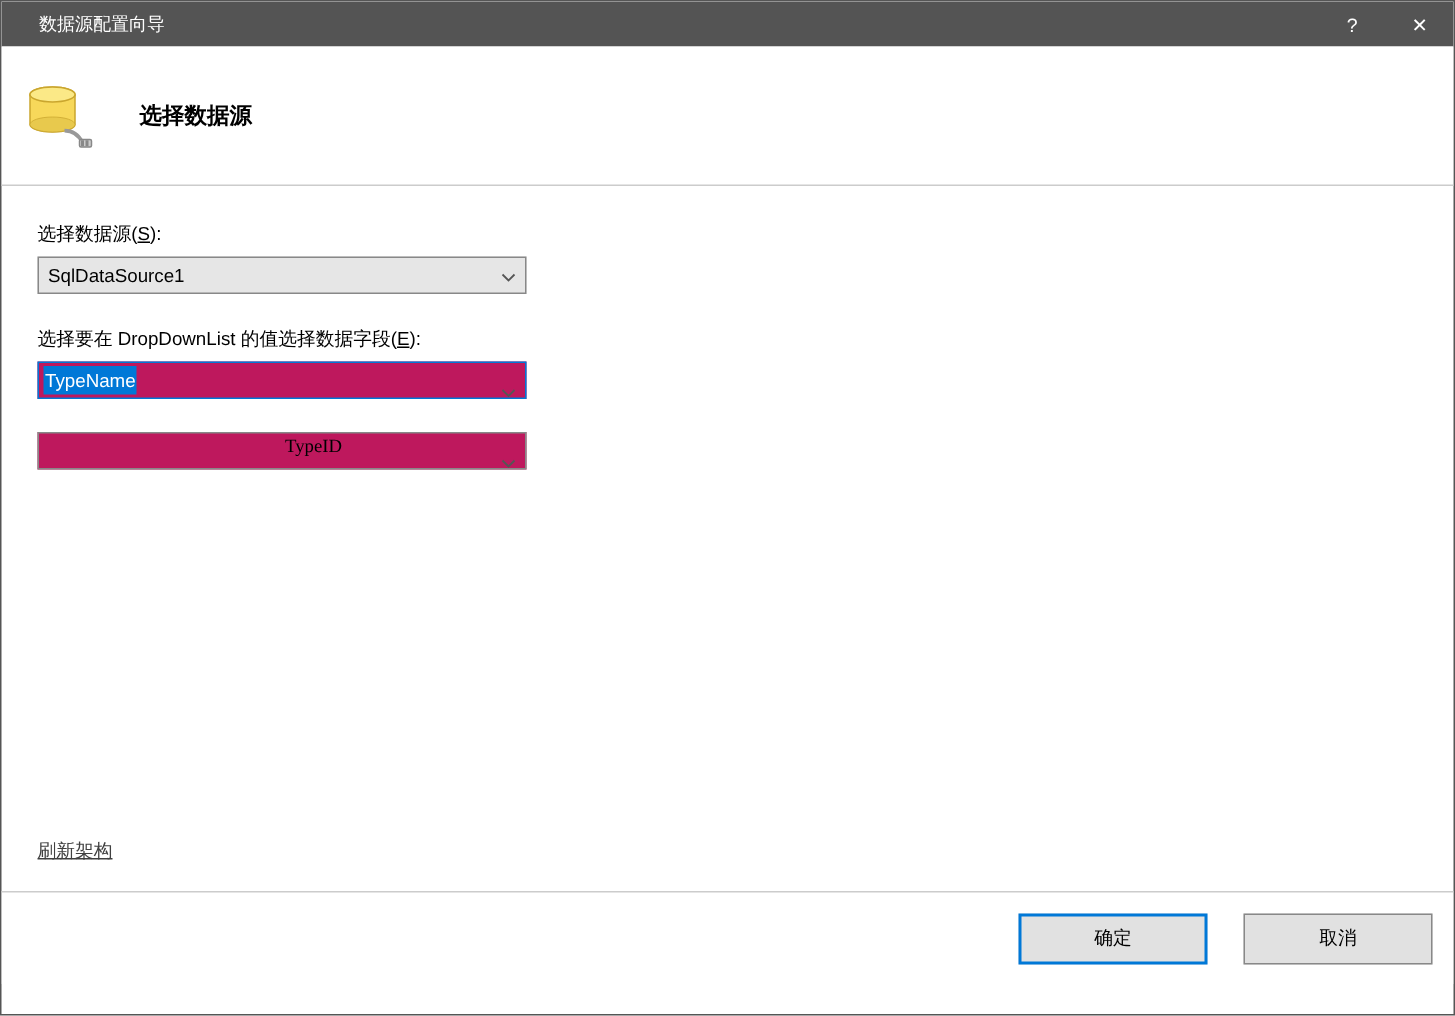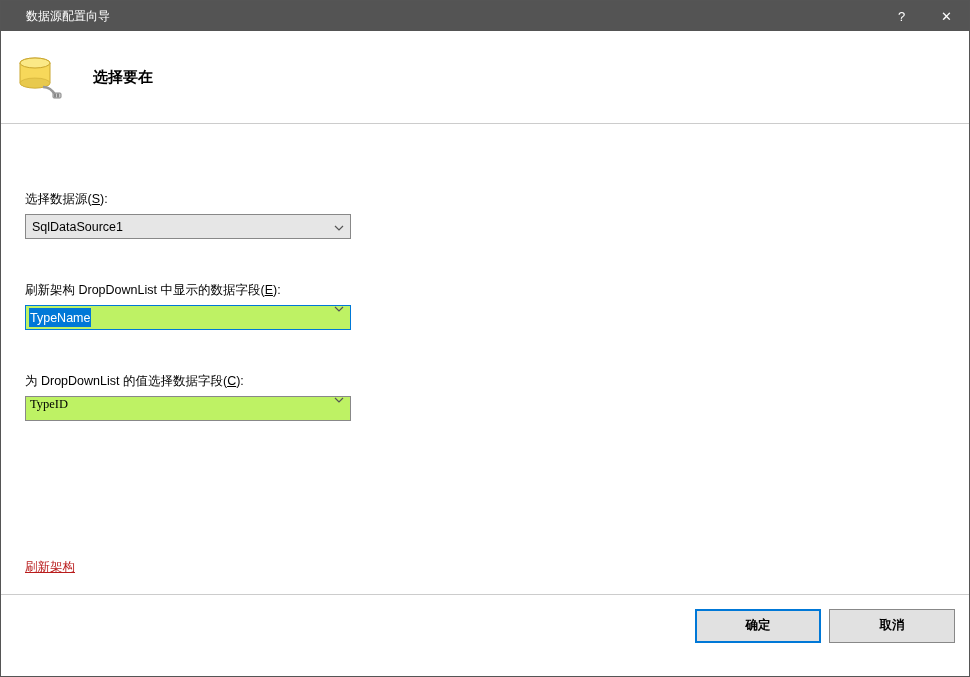--- a/index.html
+++ b/index.html
@@ -65,21 +65,20 @@
     position: relative;
   }
   .field-block {
     margin-bottom: 22px;
   }
   .field-label {
     font-size: 12.5px;
     color: #000;
     margin-bottom: 6px;
     display: block;
-    margin-top: 43px;
   }
   .underline {
     text-decoration: underline;
   }
   .combo {
     width: 326px;
     height: 25px;
     border: 1px solid #888;
     background: #e6e6e6;
     display: flex;
@@ -90,24 +89,25 @@
     position: relative;
   }
   .combo .combo-text {
     font-size: 12.5px;
     color: #000;
   }
   .combo .chev {
     color: #555;
   }
   .combo.editable {
-    background: #bef264;
-    display: flex;
-    align-items: flex-start;
+    background: #be185d;
+    display: flex;
+    align-items: flex-end;
     padding: 0;
+    flex-direction: column;
   }
   .combo.editable input {
     flex: 1;
     border: none;
     outline: none;
     font-family: Liberation Serif, serif;
     font-size: 12.5px;
     padding: 0 4px;
     background: transparent;
   }
@@ -133,39 +133,38 @@
     background: #0078d7;
     padding: 0 1px;
     display: flex;
     align-items: center;
   }
   .combo.active .sel-highlight span {
     color: #fff;
     font-size: 12.5px;
   }
   .link {
-    color: #b91c1c;
+    color: #404040;
     text-decoration: underline;
     font-size: 12.5px;
     cursor: pointer;
     position: absolute;
     bottom: 18px;
     left: 24px;
   }
   
   .footer {
     border-top: 1px solid #ccc;
     height: 62px;
     display: flex;
     justify-content: flex-end;
     align-items: center;
     padding-right: 14px;
-    gap: 8px;
+    gap: 24px;
     background: #fff;
-    font-weight: bold;
   }
   .btn {
     width: 126px;
     height: 34px;
     border: 1px solid #888;
     background: #e1e1e1;
     font-size: 12.5px;
     cursor: pointer;
     display: flex;
     align-items: center;
@@ -194,60 +193,57 @@
       <ellipse cx="20" cy="10" rx="15" ry="5" fill="#f7d85a" stroke="#caa62e" stroke-width="1"></ellipse>
       <path d="M5 10 v20 a15 5 0 0 0 30 0 V10" fill="#f7d85a" stroke="#caa62e" stroke-width="1"></path>
       <ellipse cx="20" cy="30" rx="15" ry="5" fill="#e8c94d" stroke="#caa62e" stroke-width="0.5"></ellipse>
       <ellipse cx="20" cy="10" rx="15" ry="5" fill="#fbe987" stroke="#caa62e" stroke-width="1"></ellipse>
       <path d="M28 34 C34 34 38 38 40 42" stroke="#999" stroke-width="2.5" fill="none"></path>
       <rect x="38" y="40" width="8" height="5" rx="1" fill="#ccc" stroke="#888" stroke-width="1"></rect>
       <rect x="39" y="40.5" width="2" height="4" fill="#888"></rect>
       <rect x="42" y="40.5" width="2" height="4" fill="#888"></rect>
     </svg>
   </div>
-  <h1>选择要在</h1>
+  <h1>选择数据源</h1>
 </div>
 
 <div class="content">
 
   <div class="field-block">
     <label class="field-label">
       <span>选择数据源(</span><span class="underline">S</span><span>):</span>
     </label>
     <div class="combo">
       <span class="combo-text">SqlDataSource1</span>
       <span class="chev">
         <svg width="10" height="6" viewBox="0 0 10 6">
             <path d="M1 1 L5 5 L9 1" stroke="#555" stroke-width="1.2" fill="none"></path>
           </svg>
       </span>
     </div>
   </div>
 
   <div class="field-block">
     <label class="field-label">
-      <span>刷新架构 DropDownList 中显示的数据字段(</span><span class="underline">E</span><span>):</span>
+      <span>选择要在 DropDownList 的值选择数据字段(</span><span class="underline">E</span><span>):</span>
     </label>
     <div class="combo editable active">
       <div class="sel-highlight">
           <span>TypeName</span>
         </div>
       <input type="text" style="color: transparent; caret-color: rgb(0, 0, 0);" value="TypeName">
       <div class="chev-btn">
         <svg width="10" height="6" viewBox="0 0 10 6">
             <path d="M1 1 L5 5 L9 1" stroke="#555" stroke-width="1.2" fill="none"></path>
           </svg>
       </div>
     </div>
   </div>
 
   <div class="field-block">
-    <label class="field-label">
-      <span>为 DropDownList 的值选择数据字段(</span><span class="underline">C</span><span>):</span>
-    </label>
     <div class="combo editable">
       <input type="text" value="TypeID" style="">
       <div class="chev-btn">
         <svg width="10" height="6" viewBox="0 0 10 6">
             <path d="M1 1 L5 5 L9 1" stroke="#555" stroke-width="1.2" fill="none"></path>
           </svg>
       </div>
     </div>
   </div>
 

